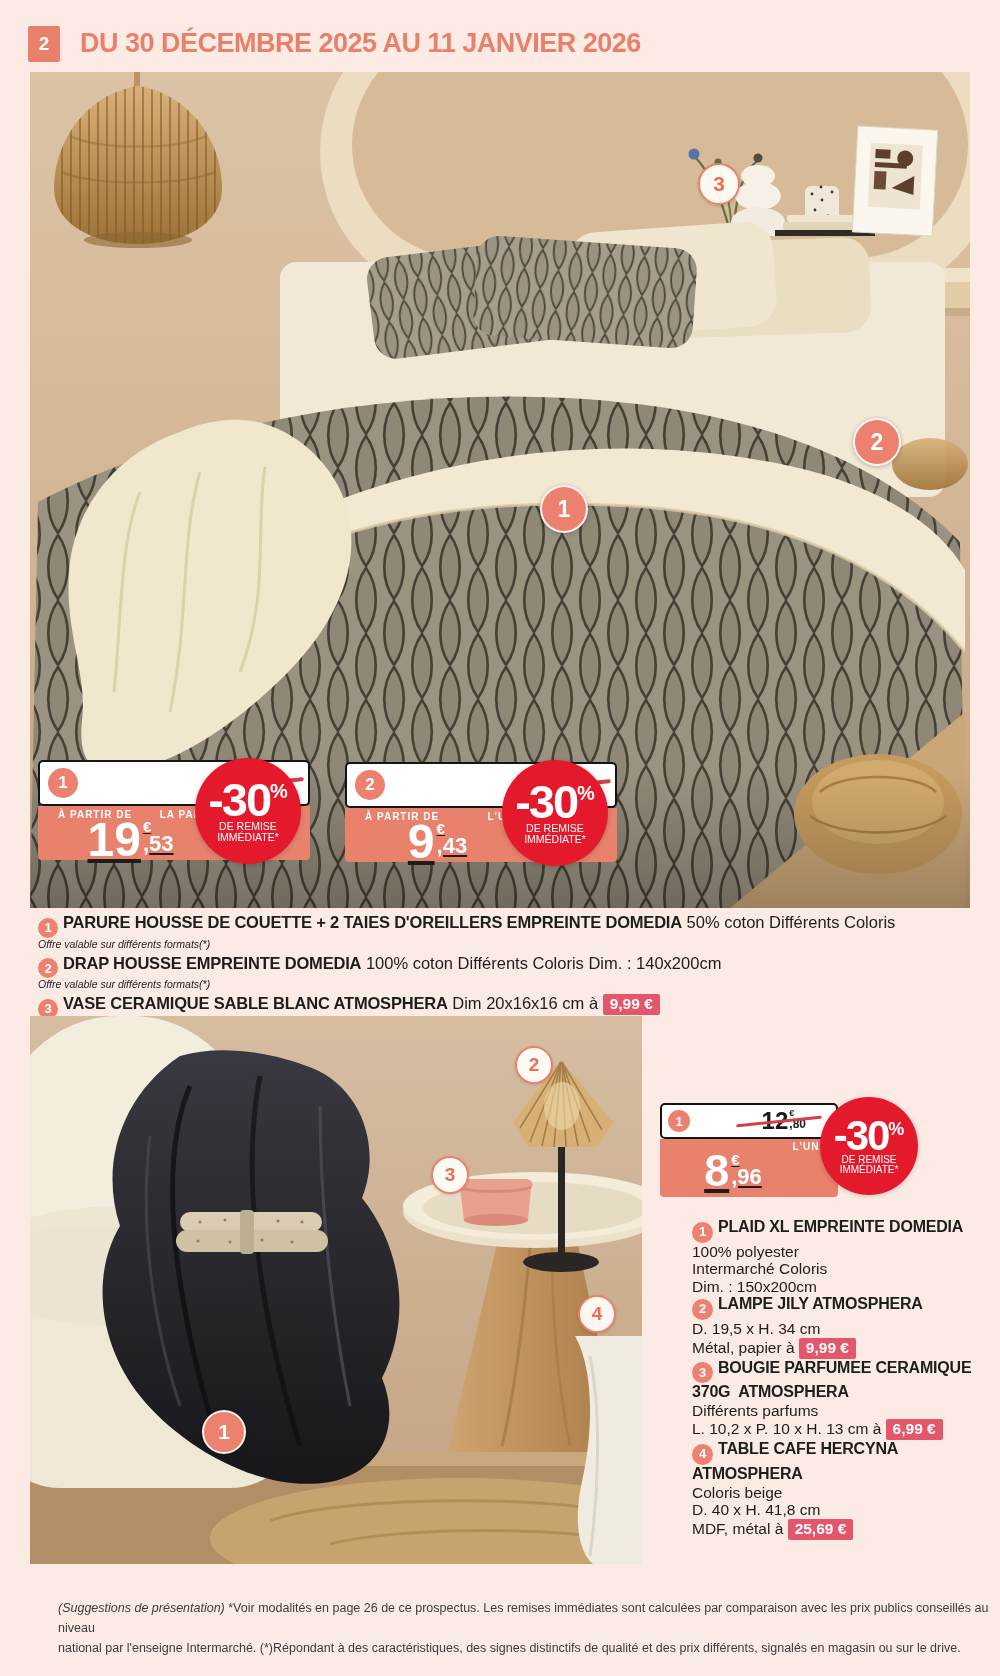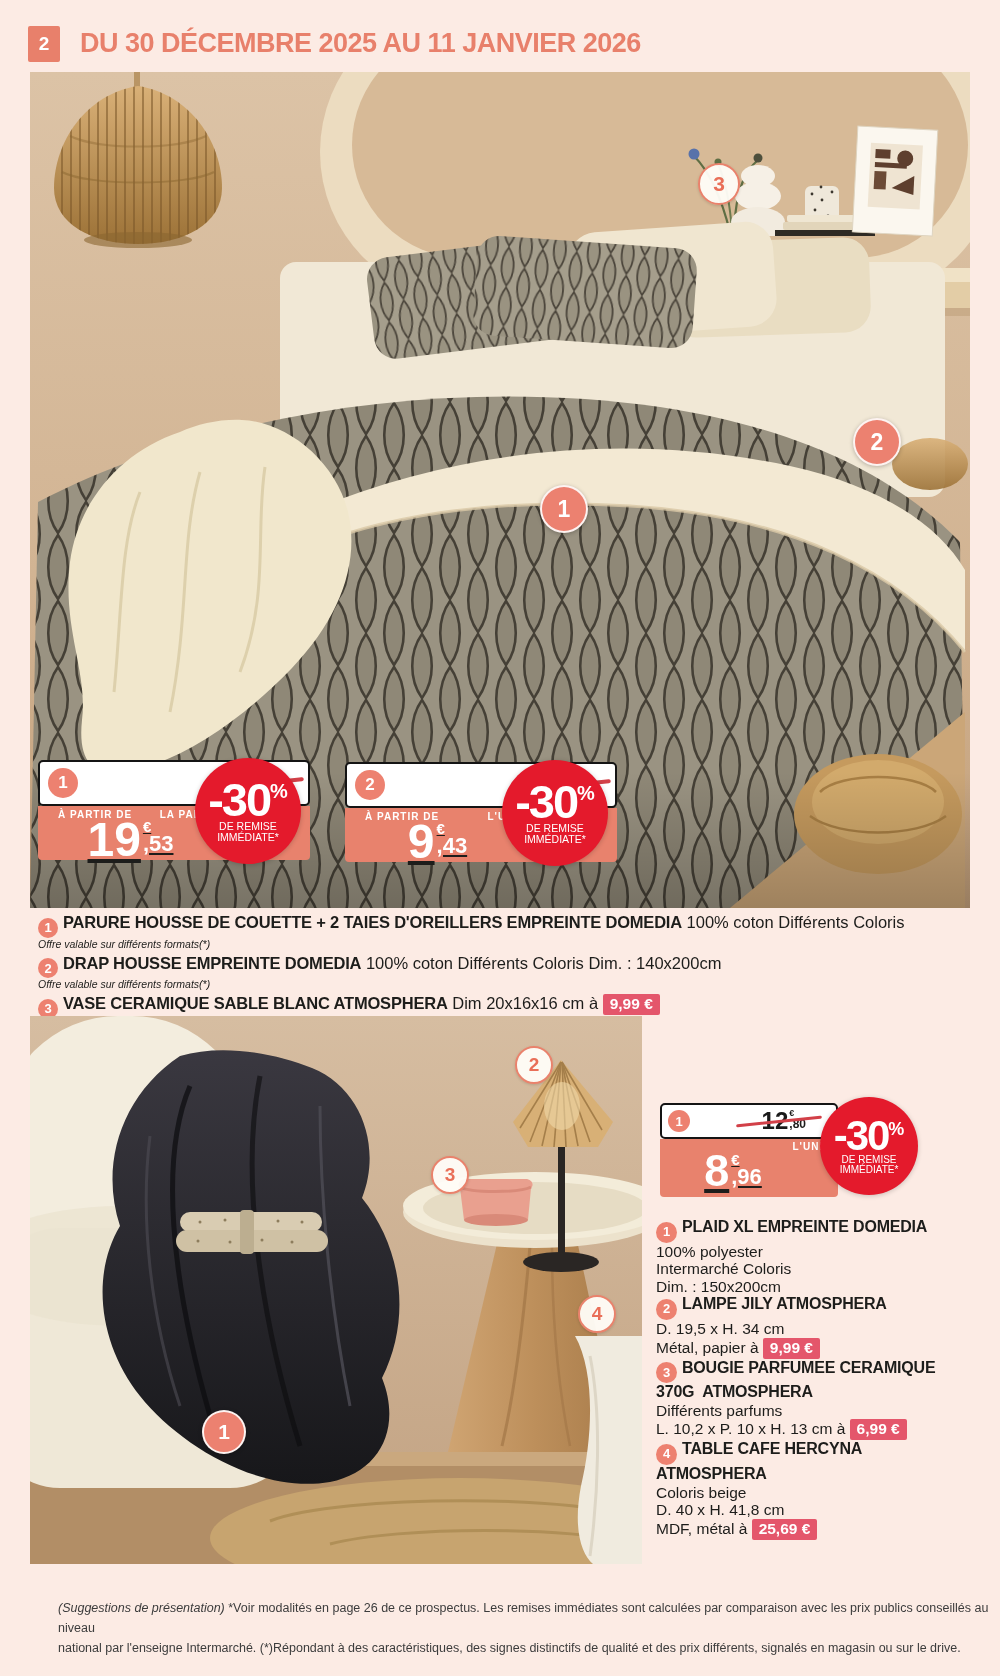--- a/index.html
+++ b/index.html
@@ -62,21 +62,21 @@
   .pblock.small .pcsub{font-size:10px;line-height:10.5px;}
   
   .plist1{position:absolute;left:38px;top:912px;width:935px;}
   .prow{font-size:16.5px;line-height:21px;}
   .prow b{letter-spacing:-.2px;}
   .inline-num{display:inline-flex;width:20px;height:20px;border-radius:50%;background:#ed8170;color:#fff;
               font-size:13px;font-weight:bold;align-items:center;justify-content:center;margin-right:5px;vertical-align:-4px;}
   .offre{font-size:10.5px;font-style:italic;font-weight:normal;line-height:13px;margin:0 0 2px 0;}
   .ptag{display:inline-block;background:#e4566b;color:#fff;font-weight:bold;font-size:15.5px;
         padding:1px 7px 2px;border-radius:2px;line-height:18px;}
-  .plist2{position:absolute;left:656px;top:1218px;width:288px;font-size:15.5px;line-height:17.5px;}
+  .plist2{position:absolute;left:692px;top:1218px;width:288px;font-size:15.5px;line-height:17.5px;}
   .p2title{font-weight:bold;font-size:16px;line-height:18.5px;white-space:pre-wrap;letter-spacing:-.2px;}
   .plist2 .inline-num{width:21px;height:21px;font-size:13px;}
   .p2line{margin:0;}
   
   .footer{position:absolute;left:30px;top:1598px;width:945px;font-size:12.5px;line-height:20px;color:#3c3c3c;margin-left:28px;}
   .footer i{font-style:italic;}
 </style>
 </head>
 <body>
 
@@ -281,21 +281,21 @@
           <span class="pct2">%</span>
         </div>
       <div class="pcsub">DE REMISE</div>
       <div class="pcsub">IMMÉDIATE*</div>
     </div>
   </div>
 
   <div class="plist1">
     <div class="prow">
       <span class="inline-num">1</span><b>PARURE HOUSSE DE COUETTE + 2 TAIES D'OREILLERS EMPREINTE DOMEDIA</b>
-      <span>100% coton Différents Coloris</span>
+      <span>50% coton Différents Coloris</span>
     </div>
     <div class="offre">Offre valable sur différents formats(*)</div>
     <div class="prow">
       <span class="inline-num">2</span><b>DRAP HOUSSE EMPREINTE DOMEDIA</b>
       <span>100% coton Différents Coloris Dim. : 140x200cm</span>
     </div>
     <div class="offre">Offre valable sur différents formats(*)</div>
     <div class="prow">
       <span class="inline-num">3</span><b>VASE CERAMIQUE SABLE BLANC ATMOSPHERA</b>
       <span>Dim 20x16x16 cm à</span>

